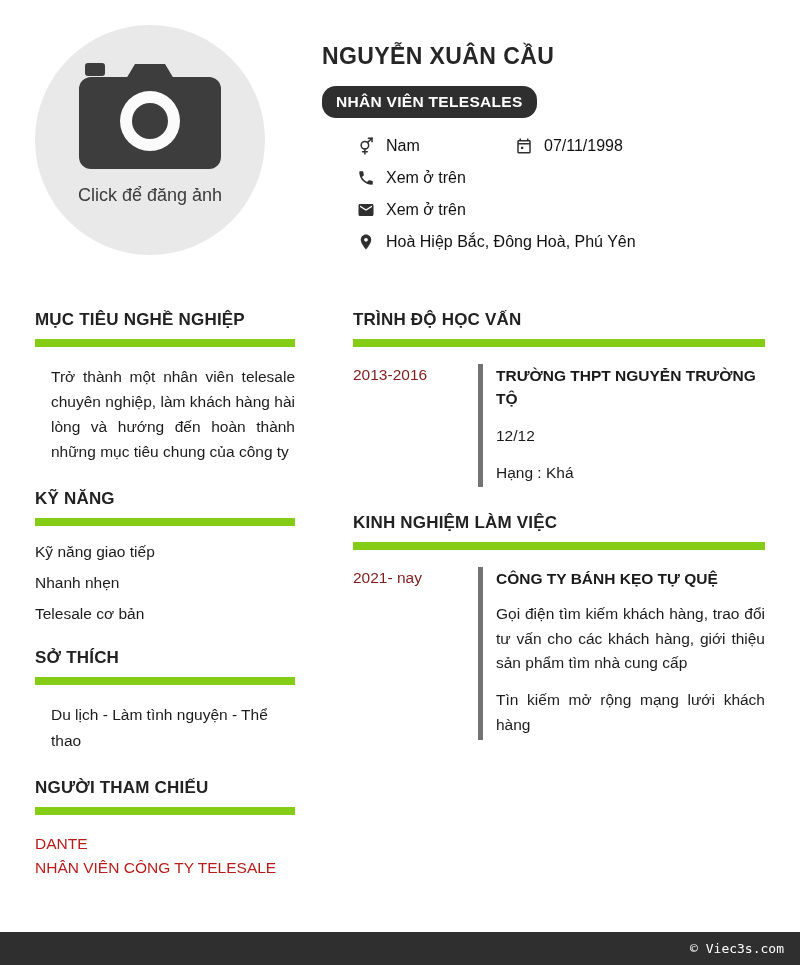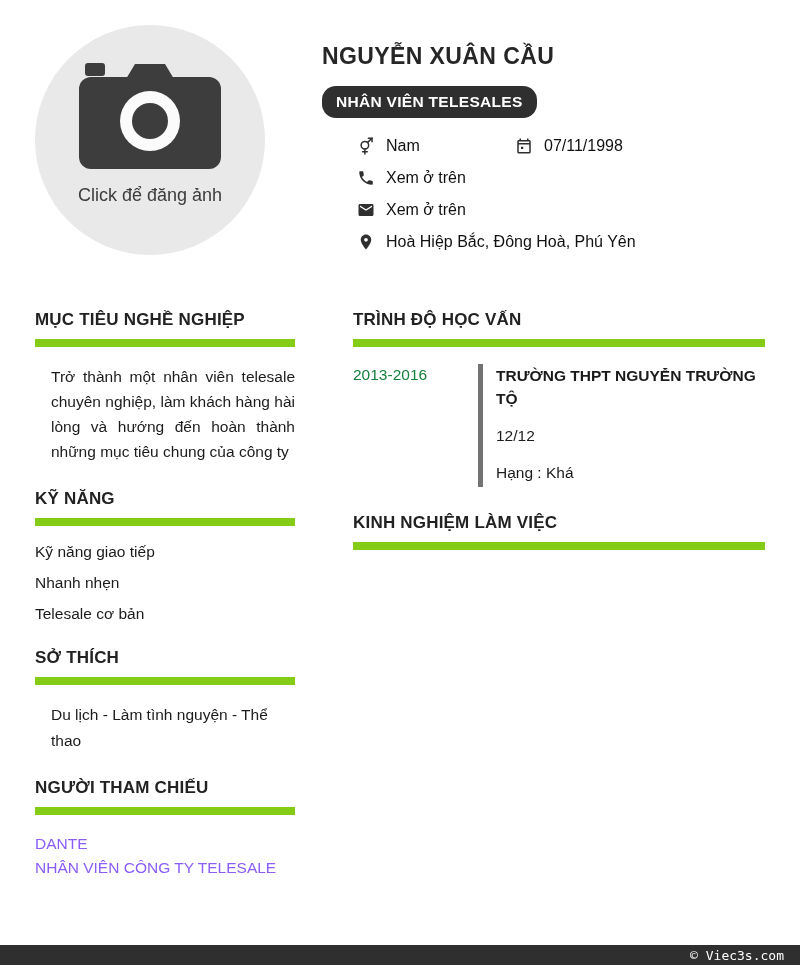--- a/index.html
+++ b/index.html
@@ -50,33 +50,33 @@
     font-size: 17px; font-weight: 700; color: #222222;
     letter-spacing: 0.2px; padding-bottom: 9px;
     border-bottom: 8px solid #84cc16; margin-bottom: 17px;
   }
   .lsec { margin-bottom: 25px; }
   .rsec { margin-bottom: 26px; }
 
   .body-text { font-size: 15.5px; line-height: 1.62; color: #1c1c1c; margin-left: 16px; }
   .just { text-align: justify; }
   .skill-item { font-size: 15.5px; color: #1c1c1c; margin-bottom: 13px; }
-  .ref-line { font-size: 15.5px; color: #8b5cf6; line-height: 1.6; }
+  .ref-line { font-size: 15.5px; color: #b91c1c; line-height: 1.6; }
 
   
   .entry { display: flex; }
-  .entry-period { width: 125px; flex-shrink: 0; font-size: 15.5px; color: #15803d; padding-top: 2px; }
+  .entry-period { width: 125px; flex-shrink: 0; font-size: 15.5px; color: #7f1d1d; padding-top: 2px; }
   .entry-body { border-left: 5px solid #737373; padding-left: 13px; flex: 1; min-width: 0; padding-bottom: 2px; }
   .entry-title { font-size: 15.5px; font-weight: 700; color: #1a1a1a; line-height: 1.5; }
   .entry-line { font-size: 15.5px; color: #1c1c1c; margin-top: 13px; line-height: 1.55; }
   .entry-para { font-size: 15.5px; color: #1c1c1c; margin-top: 12px; line-height: 1.6; text-align: justify; }
 
   
   .footer {
-    position: absolute; left: 0; bottom: 0; width: 100%; height: 20px;
+    position: absolute; left: 0; bottom: 0; width: 100%; height: 33px;
     background: #2f2f2f; color: #ffffff;
     display: flex; align-items: center; justify-content: flex-end;
     padding-right: 16px;
     font-family: "DejaVu Sans Mono", monospace; font-size: 13px; padding-left: 35px;
   }
 </style>
 </head>
 <body>
 
 <div class="page">
@@ -198,20 +198,28 @@
           <div class="entry-body">
             <div class="entry-title">TRƯỜNG THPT NGUYỄN TRƯỜNG TỘ</div>
             <div class="entry-line">12/12</div>
             <div class="entry-line">Hạng : Khá</div>
           </div>
         </div>
       </section>
 
       <section class="rsec">
         <h2 class="sec-title">KINH NGHIỆM LÀM VIỆC</h2>
+        <div class="entry">
+          <div class="entry-period">2021- nay</div>
+          <div class="entry-body">
+            <div class="entry-title">CÔNG TY BÁNH KẸO TỰ QUỆ</div>
+            <p class="entry-para">Gọi điện tìm kiếm khách hàng, trao đổi tư vấn cho các khách hàng, giới thiệu sản phẩm tìm nhà cung cấp</p>
+            <p class="entry-para">Tìn kiếm mở rộng mạng lưới khách hàng</p>
+          </div>
+        </div>
       </section>
 
     </div>
   </div>
 
   <div class="footer">
     <span>© Viec3s.com</span>
   </div>
 
 </div>

